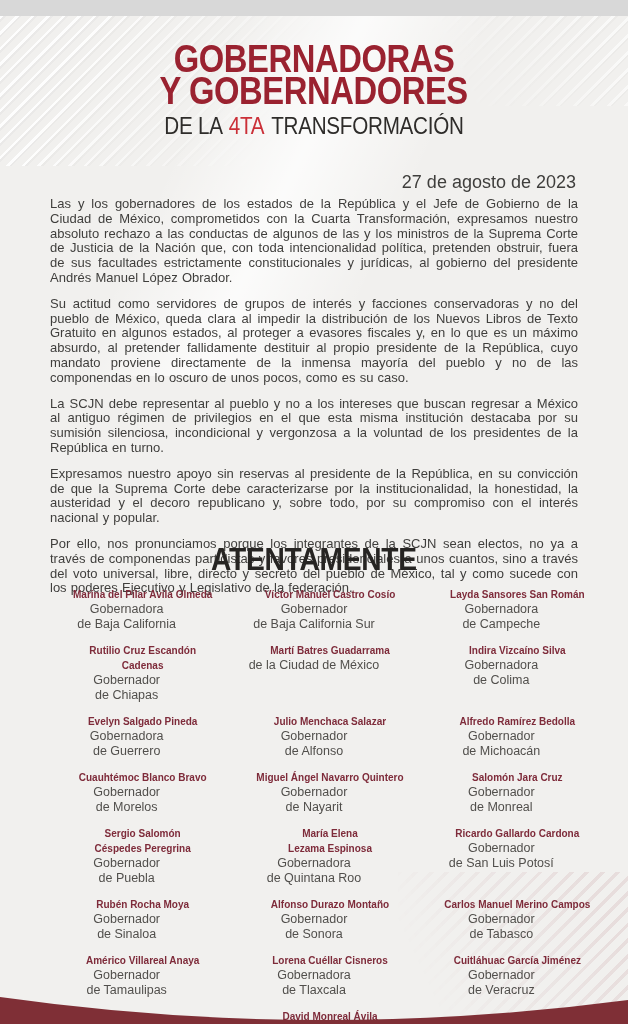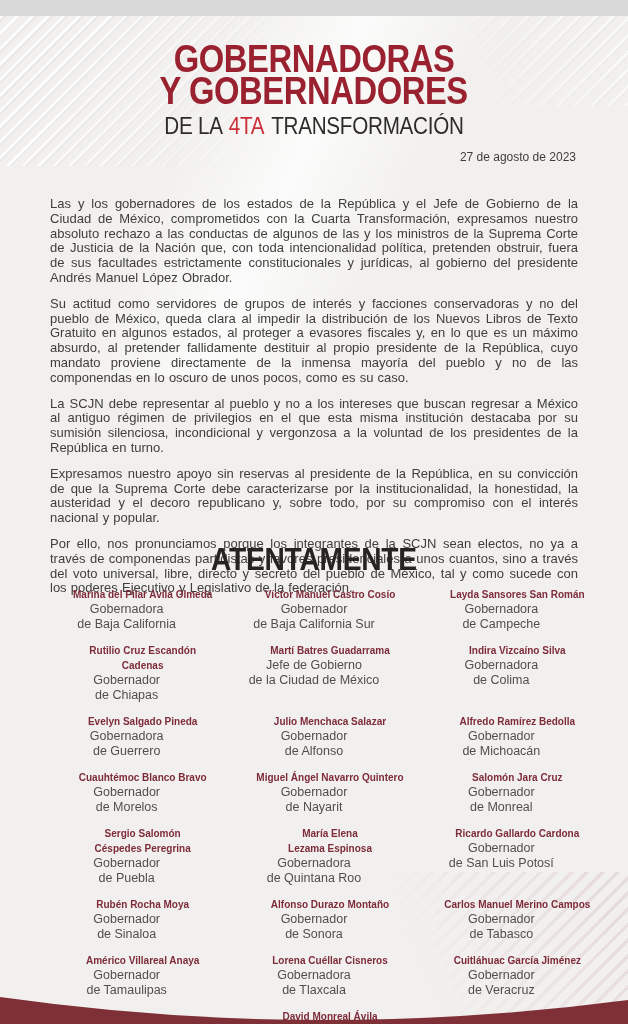--- a/index.html
+++ b/index.html
@@ -56,22 +56,22 @@
     color:var(--title_maroon,#9a2230);letter-spacing:-.5px;
   }
   .title-line>span{display:inline-block;transform:scaleX(.84);transform-origin:center;}
   .subtitle{
     margin-top:5px;font-size:24px;font-weight:normal;
     color:var(--dark_text,#2e2c2a);letter-spacing:-.3px;
   }
   .subtitle>span{display:inline-block;transform:scaleX(.86);transform-origin:center;}
   .sub-hl{color:var(--highlight_red,#cb3038);margin:0 2px;}
   .date{
-    position:absolute;top:134px;right:52px;
-    font-size:12px;color:var(--body_text,#3d3b39);
+    position:absolute;top:156px;right:52px;
+    font-size:18px;color:var(--body_text,#3d3b39);
   }
   
   .letter{
     position:absolute;top:181px;left:50px;width:528px;
     font-size:13px;line-height:14.8px;color:var(--body_text,#3f3e3c);
     text-align:justify;word-spacing:.6px;
   }
   .letter p{margin:0 0 11px 0;}
   
   .salutation{position:absolute;top:525px;left:0;width:100%;text-align:center;
@@ -147,21 +147,20 @@
   </div>
 
   <div class="sig">
     <div class="sig-name">Rutilio Cruz Escandón Cadenas</div>
     <div class="sig-role">Gobernador</div>
     <div class="sig-place">de Chiapas</div>
   </div>
 
   <div class="sig">
     <div class="sig-name">Martí Batres Guadarrama</div>
-    <div class="sig-role">Jefe de Gobierno</div>
     <div class="sig-place">de la Ciudad de México</div>
   </div>
 
   <div class="sig">
     <div class="sig-name">Indira Vizcaíno Silva</div>
     <div class="sig-role">Gobernadora</div>
     <div class="sig-place">de Colima</div>
   </div>
 
   <div class="sig">

